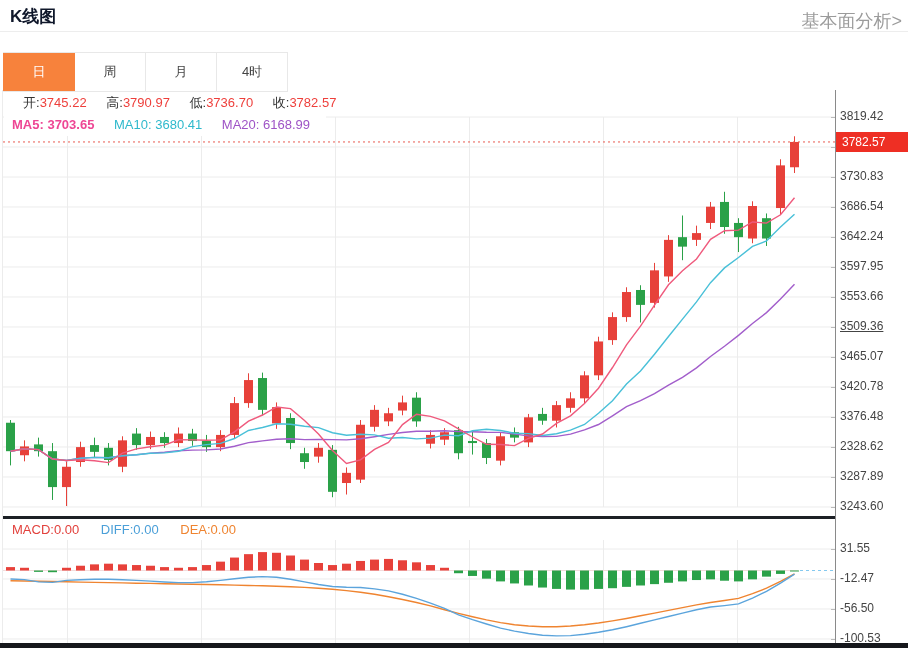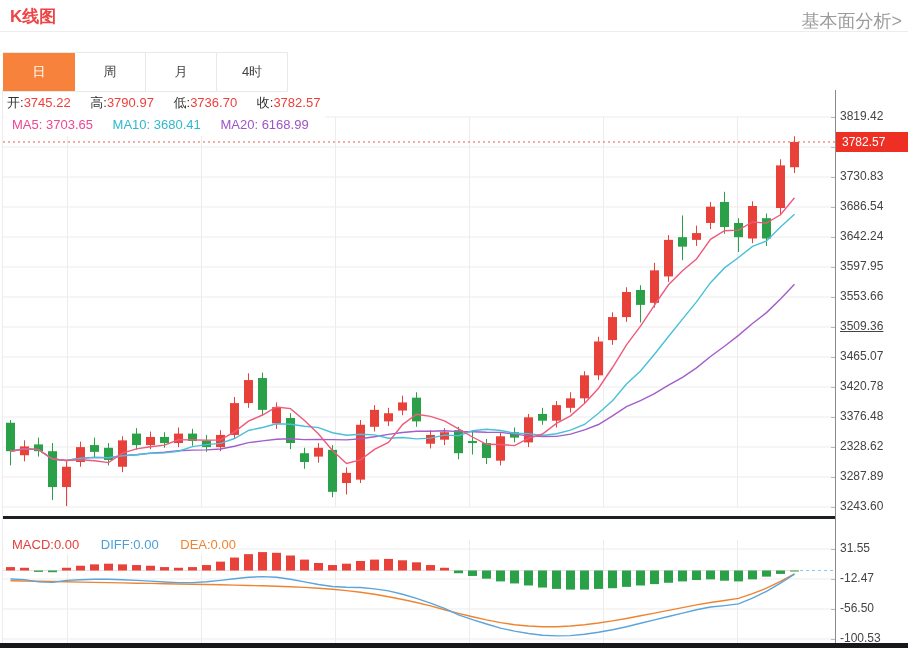--- a/index.html
+++ b/index.html
@@ -1,39 +1,39 @@
 <!DOCTYPE html>
 <html><head>
 <meta charset="utf-8">
 <style>
   html,body{margin:0;padding:0;background:#fff;}
   #app{position:relative;width:908px;height:648px;background:#fff;overflow:hidden;
        font-family:"Liberation Sans","DejaVu Sans",sans-serif;color:#333;}
   .abs{position:absolute;}
-  #page-title{left:10px;top:5px;font-size:17px;font-weight:bold;color:#ef4444;}
+  #page-title{left:10px;top:5px;font-size:17px;font-weight:bold;color:#0f172a;}
   #fundamental-link{right:6px;top:9px;font-size:18px;color:#9b9b9b;cursor:pointer;}
   #title-divider{left:0;top:31px;width:908px;height:1px;background:#ededed;}
   #tabbar{left:3px;top:52px;height:38px;display:flex;border-top:1px solid #e8e8e8;border-bottom:1px solid #e8e8e8;}
   .tab{width:70px;line-height:38px;text-align:center;font-size:13px;color:#444;background:#fff;
        border-right:1px solid #e8e8e8;cursor:pointer;}
   .tab:first-child{border-left:1px solid #e8e8e8;}
   .tab.active{background:#f7823c;color:#fff;border-color:#f7823c;}
   #panel-left-border{left:2px;top:90px;width:1px;height:554px;background:#ececec;}
-  #ohlc-row{left:4px;top:92px;height:22px;line-height:22px;font-size:13px;background:#fff;padding-left:3px;white-space:nowrap;z-index:3;}
+  #ohlc-row{left:4px;top:92px;height:22px;line-height:22px;font-size:13px;background:#fff;padding-left:19px;white-space:nowrap;z-index:3;}
   #ma-row{left:4px;top:114px;height:22px;line-height:22px;font-size:13px;background:#fff;padding-left:8px;white-space:nowrap;z-index:3;}
   .pair{margin-right:16px;}
   .lbl{color:#333;}
   .val{color:#ee3f3b;}
-  .ma5{color:#ee4694;}
+  .ma5{color:#ee4694;font-weight:bold;}
   .ma10{color:#2fb9cc;}
   .ma20{color:#9e53c6;}
   #main-chart{left:3px;top:90px;z-index:1;}
   #macd-chart{left:3px;top:540px;z-index:1;}
   #panel-divider{left:3px;top:516px;width:832px;height:3px;background:#1c2025;z-index:4;}
-  #macd-row{left:4px;top:520px;height:19px;line-height:19px;font-size:13px;background:#fff;white-space:nowrap;padding-left:8px;z-index:3;margin-top:15px;}
+  #macd-row{left:4px;top:520px;height:19px;line-height:19px;font-size:13px;background:#fff;white-space:nowrap;padding-left:8px;z-index:3;}
   .macd-l{color:#e2413c;margin-right:18px;}
   .diff-l{color:#4a9fd8;margin-right:18px;}
   .dea-l{color:#ef8430;}
   #y-axis-line{left:835px;top:90px;width:1px;height:554px;background:#8a8a8a;z-index:2;}
   .tick-label{position:absolute;left:840px;width:62px;font-size:12px;color:#444;height:15px;line-height:15px;}
   .tick-dash{position:absolute;left:831px;width:5px;height:1px;background:#8a8a8a;}
   #current-price-label{left:836px;top:132px;width:70px;height:20px;background:#ee2f24;color:#fff;
       font-size:12px;line-height:20px;padding-left:6px;z-index:6;}
   #bottom-bar{left:0;top:643px;width:908px;height:5px;background:#16181c;z-index:5;}
 </style>

